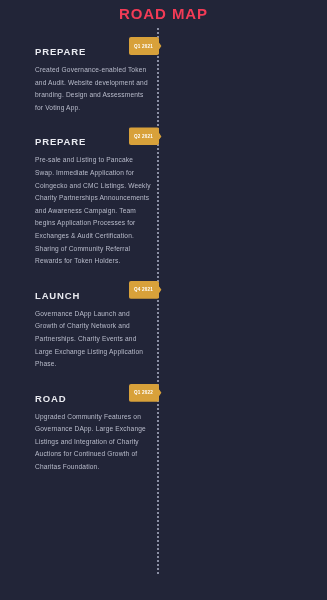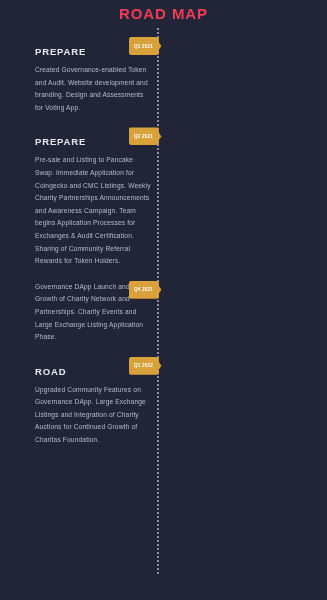--- a/index.html
+++ b/index.html
@@ -128,20 +128,21 @@
 
     <div class="milestone">
       <div class="milestone-badge">Q2 2021</div>
       <div class="milestone-heading">PREPARE</div>
       <p class="milestone-body">Pre-sale and Listing to Pancake Swap. Immediate Application for Coingecko and CMC Listings. Weekly Charity Partnerships Announcements and Awareness Campaign. Team begins Application Processes for Exchanges &amp; Audit Certification. Sharing of Community Referral Rewards for Token Holders.</p>
     </div>
 
 
     <div class="milestone">
       <div class="milestone-badge">Q4 2021</div>
+      <div class="milestone-heading">LAUNCH</div>
       <p class="milestone-body">Governance DApp Launch and Growth of Charity Network and Partnerships. Charity Events and Large Exchange Listing Application Phase.</p>
     </div>
 
     <div class="milestone">
       <div class="milestone-badge">Q1 2022</div>
       <div class="milestone-heading">ROAD</div>
       <p class="milestone-body">Upgraded Community Features on Governance DApp. Large Exchange Listings and Integration of Charity Auctions for Continued Growth of Charitas Foundation.</p>
     </div>
 
   </div>

